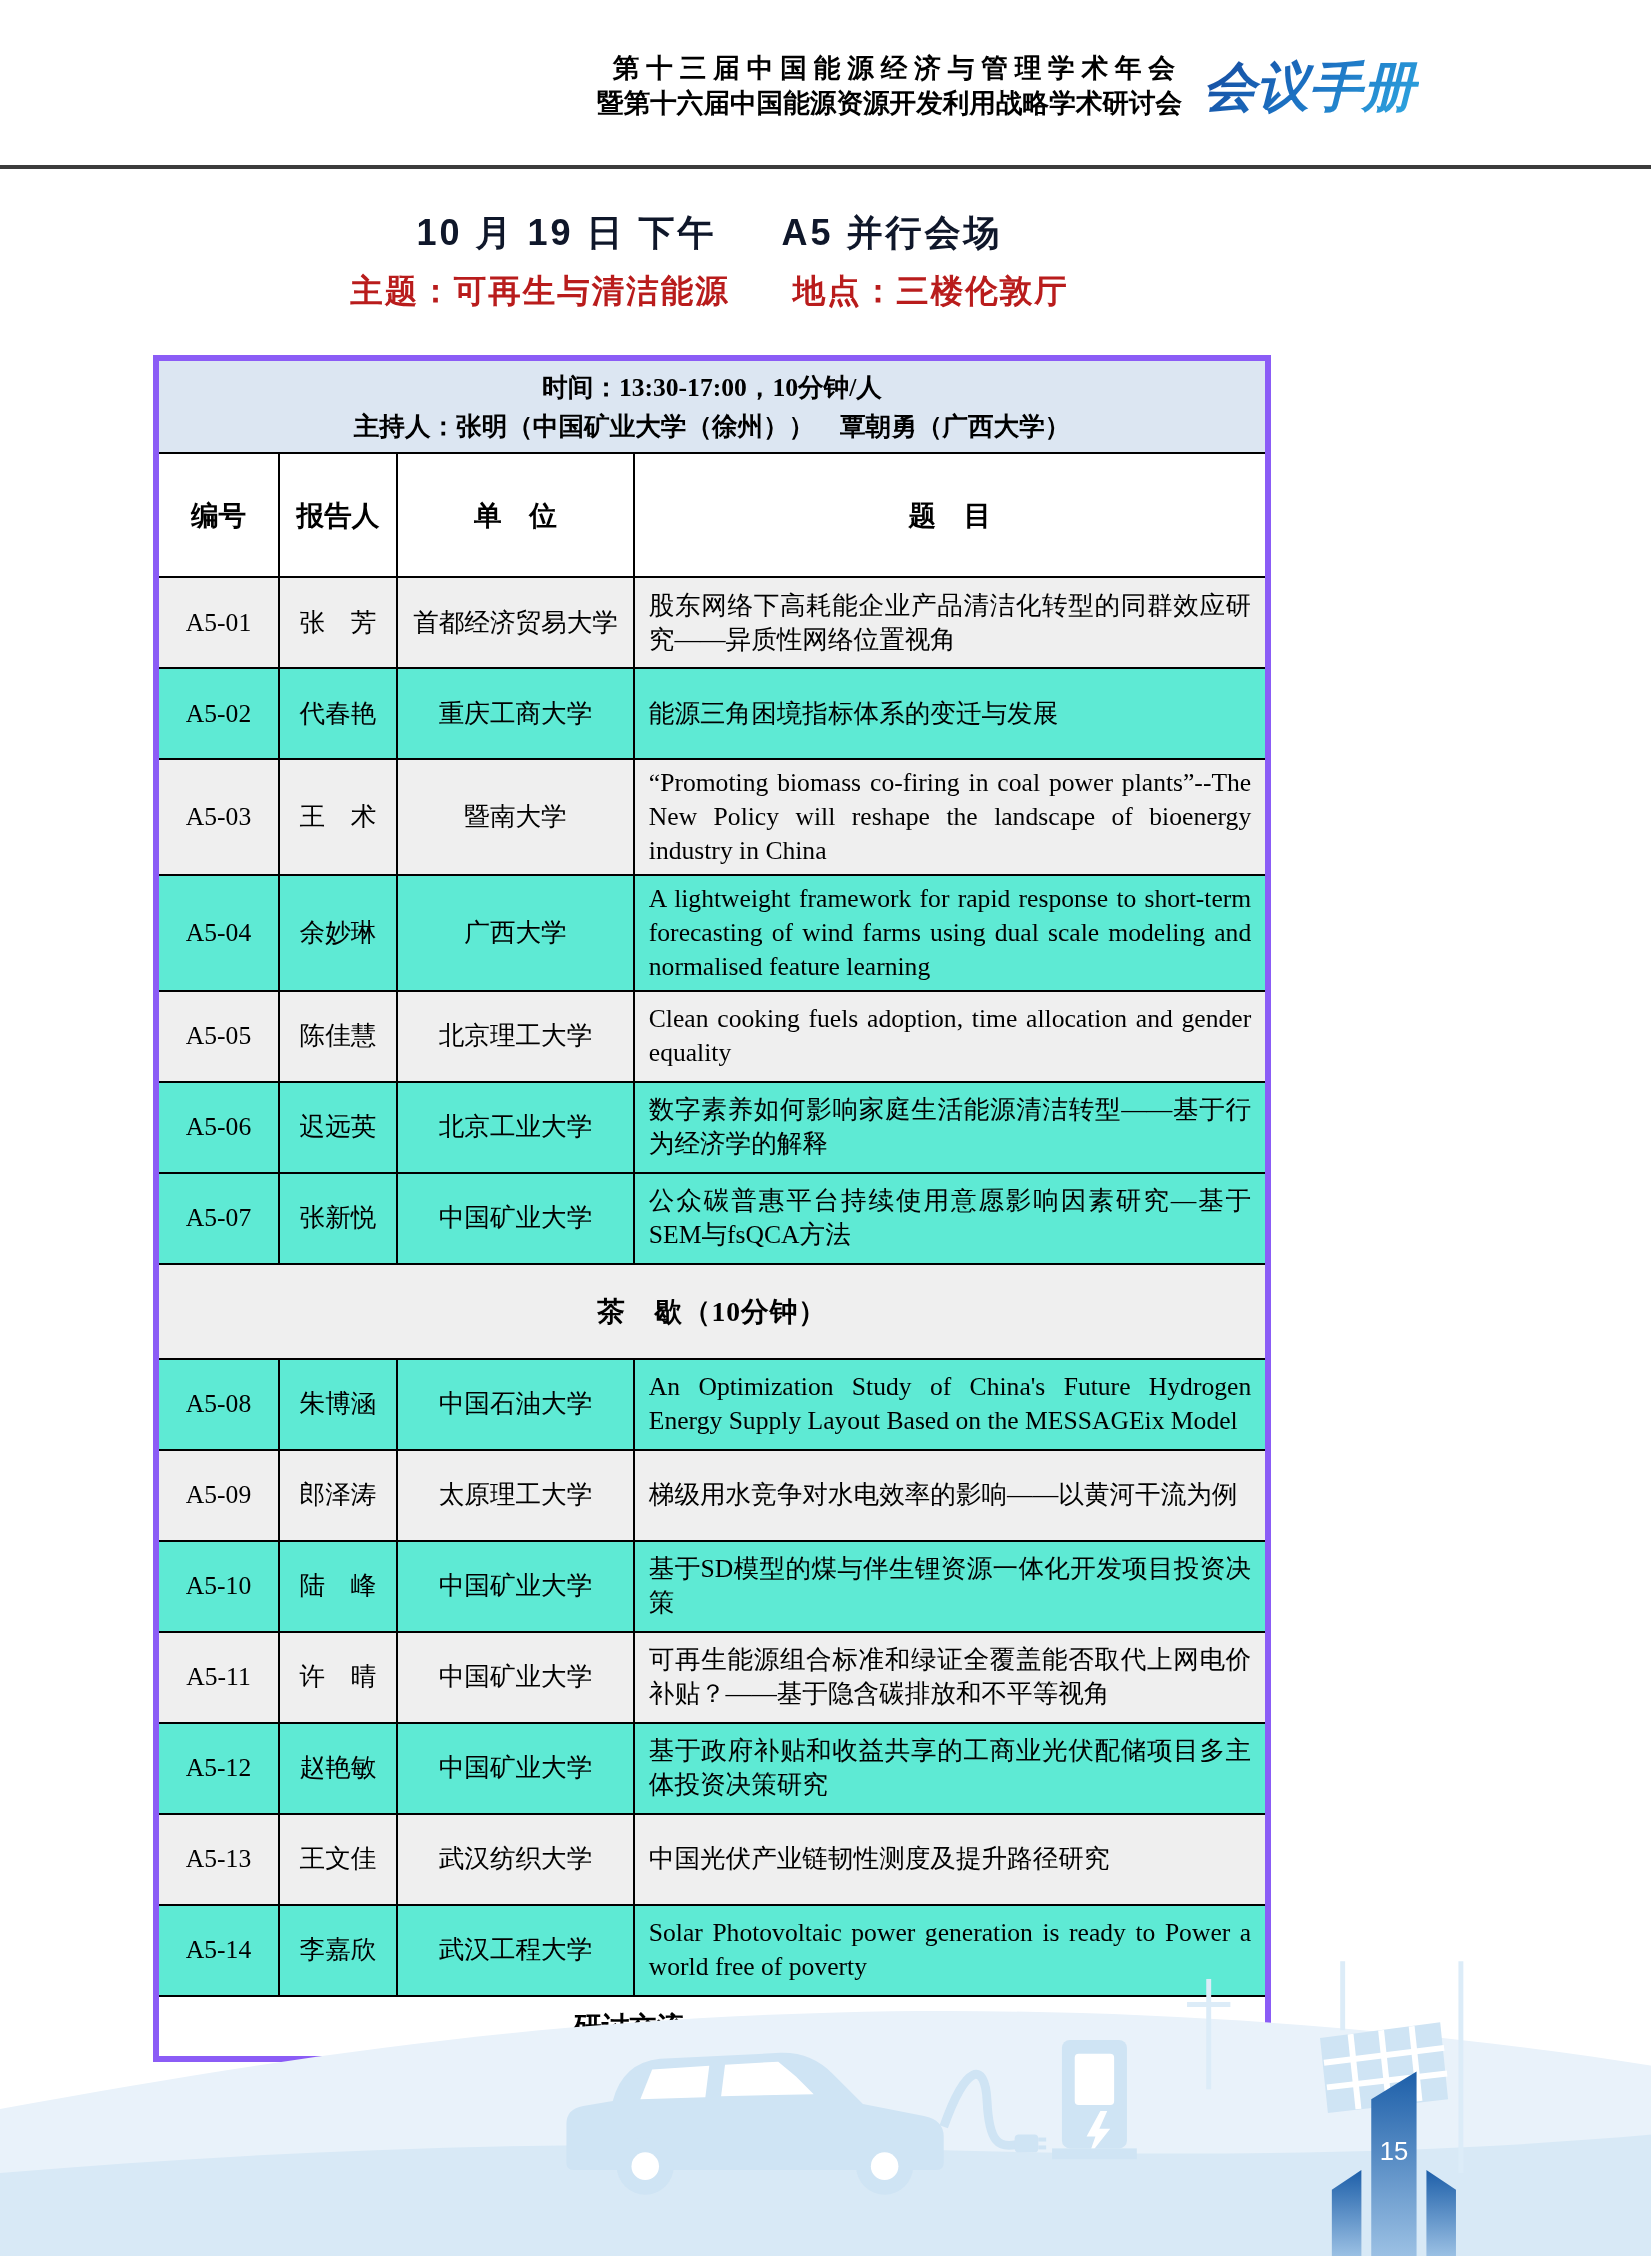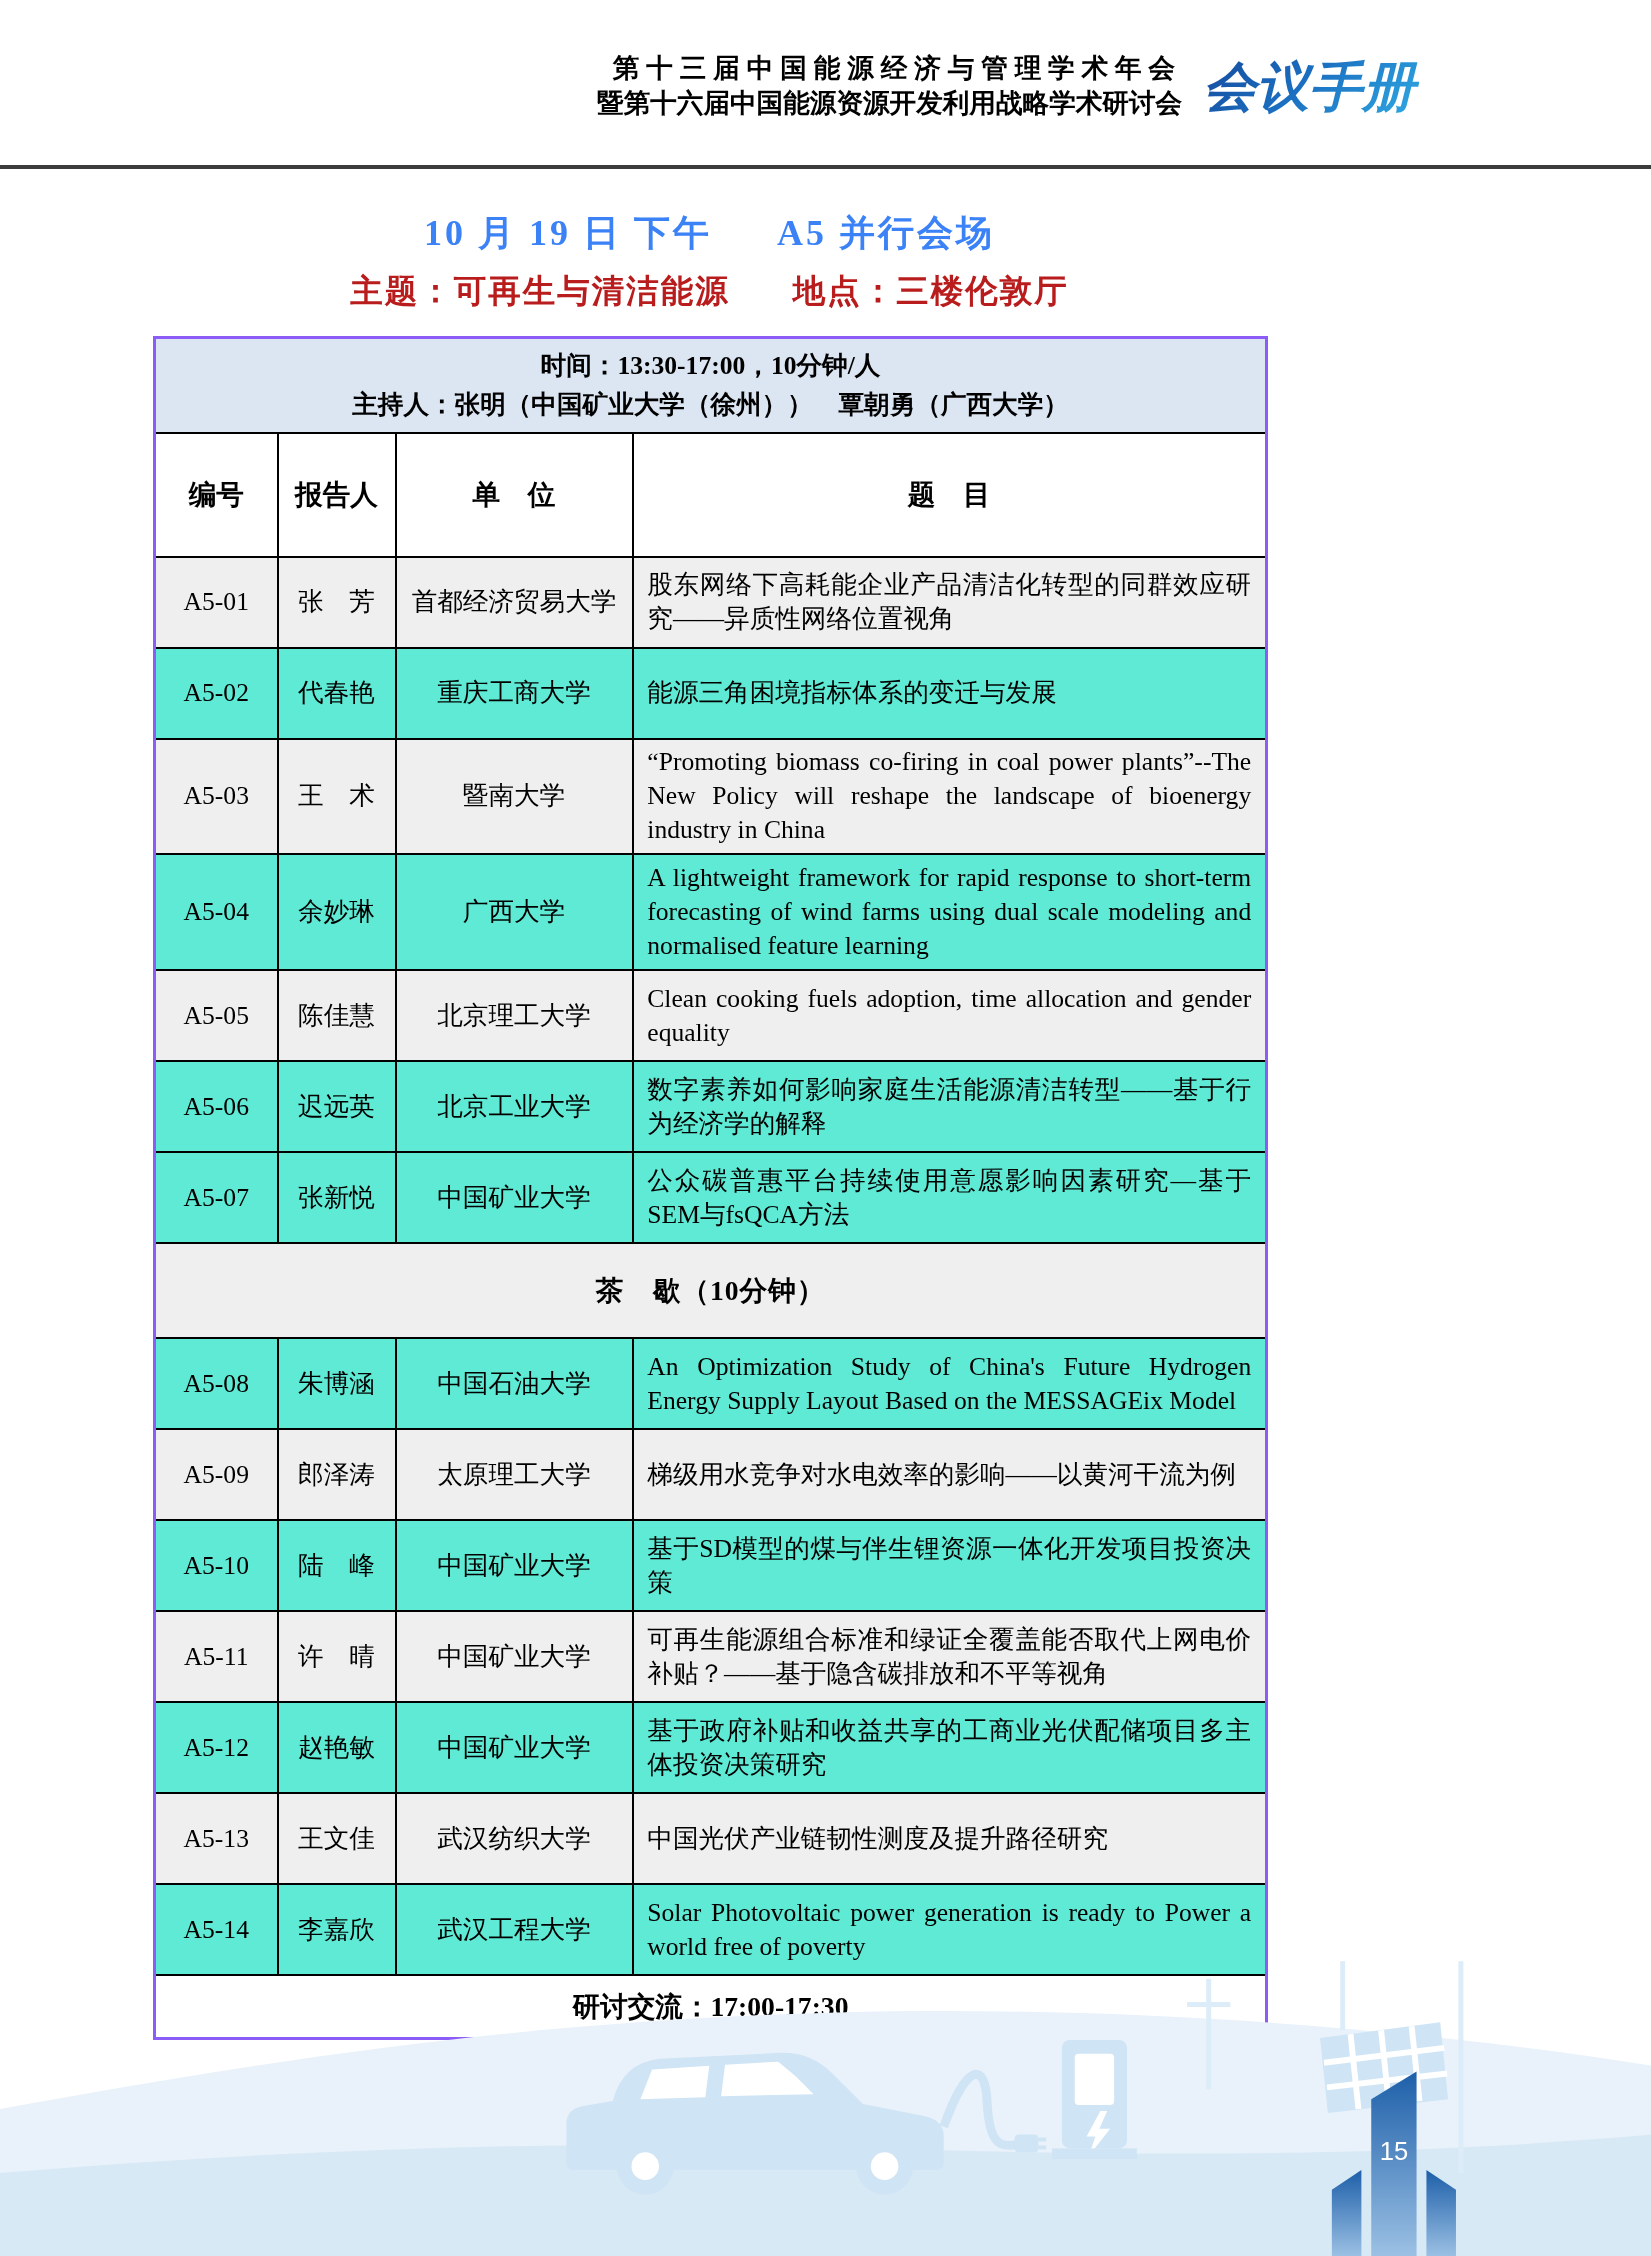--- a/index.html
+++ b/index.html
@@ -23,33 +23,33 @@
     font-size:53px;font-weight:bold;font-style:italic;line-height:59px;
     background:linear-gradient(135deg,#164a9d 0%,#1b6ec0 45%,#2fa9e2 100%);
     -webkit-background-clip:text;background-clip:text;color:transparent;
     padding-right:3.9px;
   }
   .header-rule{position:absolute;top:165px;left:0;width:1652px;height:3.9px;background:#3c3c3c;}
 
   
   .content-col{position:absolute;left:153px;width:1113px;}
   .session-title{top:209px;text-align:center;
-    font-family:Liberation Serif, serif;
-    font-weight:bold;font-size:36px;color:#3b82f6;letter-spacing:3px;}
+    font-family:Liberation Sans, sans-serif;
+    font-weight:bold;font-size:36px;color:#0f172a;letter-spacing:3px;}
   .session-title .gap{display:inline-block;width:65px;}
   .session-subtitle{top:270px;text-align:center;
     font-family:"Liberation Sans","DejaVu Sans",sans-serif;
     font-weight:bold;font-size:32.5px;color:#b91c1c;letter-spacing:2px;}
   .session-subtitle .gap{display:inline-block;width:63px;}
 
   
   table.schedule{
-    position:absolute;top:336px;left:153px;width:1113px;
+    position:absolute;top:355px;left:153px;width:1113px;
     border-collapse:collapse;table-layout:fixed;
-    border:3px solid #8b5cf6;
+    border:6px solid #8b5cf6;
   }
   .schedule td,.schedule th{border:2px solid #000;vertical-align:middle;box-sizing:border-box;}
   .col-id{width:123px;}
   .col-speaker{width:118px;}
   .col-affil{width:237px;}
   .col-title{width:634px;}
 
   tr.band-row td{
     height:95px;background:#dce6f2;text-align:center;
     font-weight:bold;font-size:25.6px;line-height:39px;

